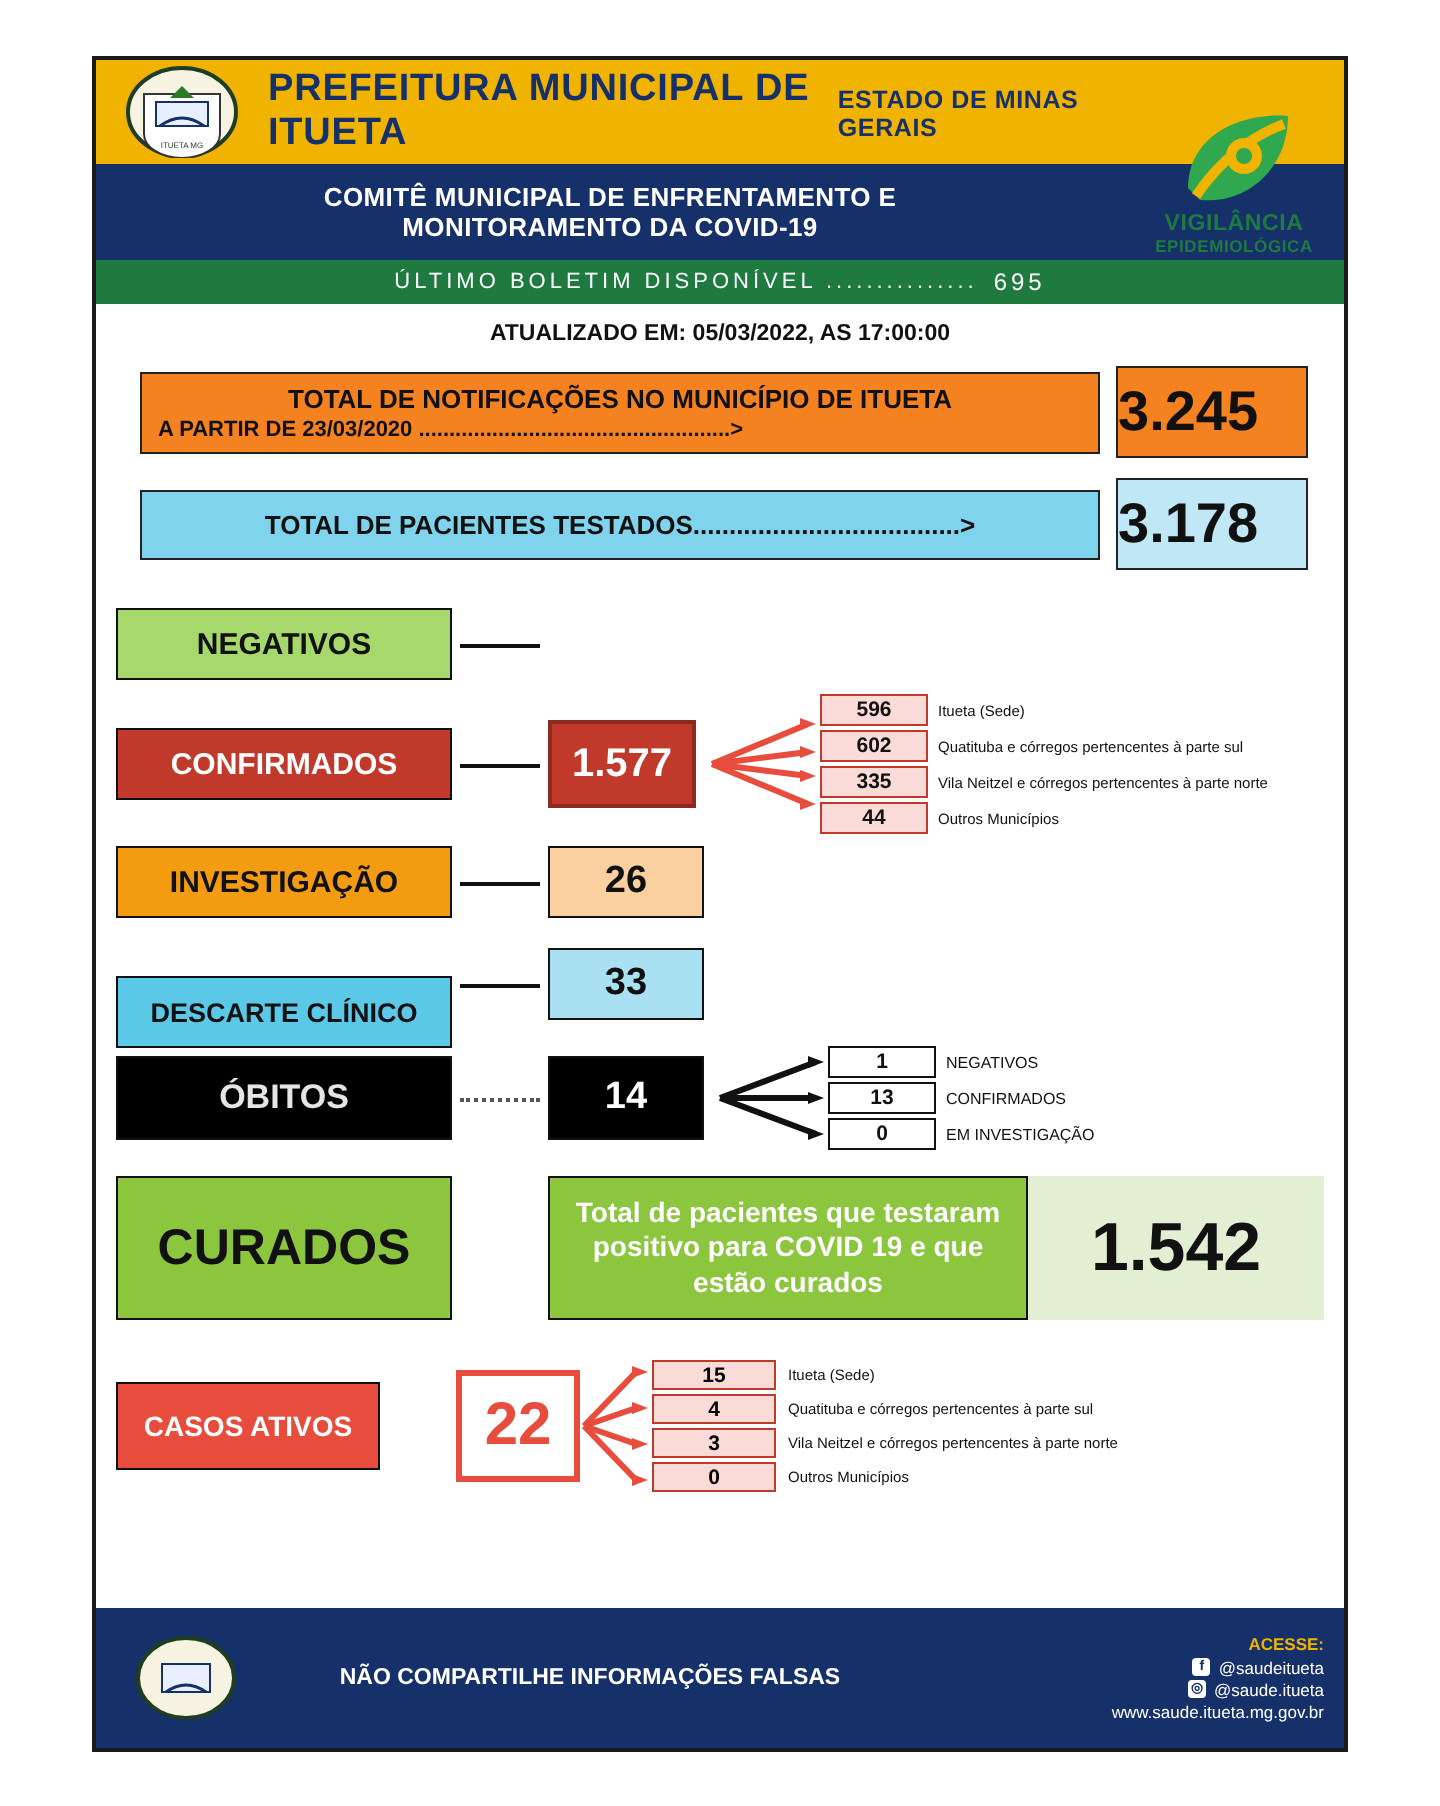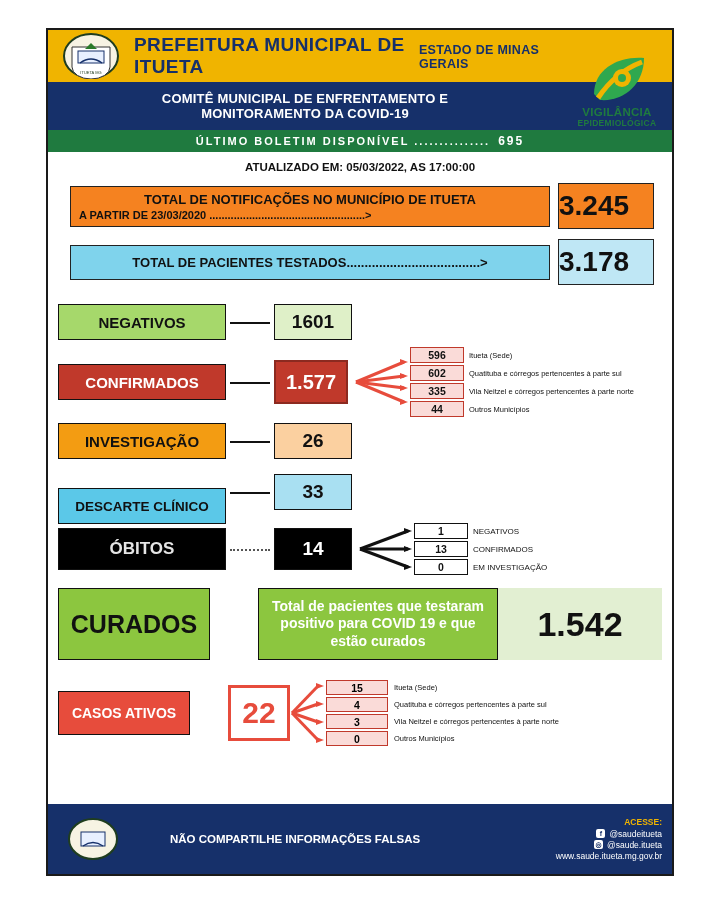--- a/index.html
+++ b/index.html
@@ -11,21 +11,21 @@
   .hdr-top{display:flex;height:52px;background:#f0b400;}
   .hdr-logo{width:86px;display:flex;align-items:center;justify-content:center;background:#f0b400;}
   .hdr-title{flex:1;display:flex;align-items:center;justify-content:center;}
   .hdr-title .l1{font-size:19px;font-weight:bold;color:#16306a;letter-spacing:.4px;}
   .hdr-title .l2{font-size:12.5px;font-weight:bold;color:#16306a;letter-spacing:.3px;margin-top:1px;}
   .hdr-right{width:110px;background:#f0b400;}
 
   .hdr-mid{display:flex;height:48px;background:#16306a;position:relative;}
   .hdr-mid .mid-text{flex:1;display:flex;flex-direction:column;align-items:center;justify-content:center;color:#fff;}
   .hdr-mid .mid-text div{font-size:13px;font-weight:bold;letter-spacing:.2px;}
-  .hdr-green{height:22px;background:#1f7a3f;display:flex;align-items:center;justify-content:center;color:#fff;font-size:11px;letter-spacing:2px;font-weight:bold;}
+  .hdr-green{height:22px;background:#1f7a3f;display:flex;align-items:center;justify-content:center;color:#fff;font-size:11px;letter-spacing:2px;font-weight:normal;}
   .hdr-green .num{color:#fff;margin-left:8px;font-size:12px;}
 
   .vig-badge{position:absolute;right:0;top:-52px;width:110px;height:122px;background:transparent;display:flex;flex-direction:column;align-items:center;justify-content:center;z-index:5;}
   .vig-leaf{width:62px;height:52px;position:relative;}
   .vig-t1{font-size:11.5px;font-weight:bold;color:#1f7a3f;letter-spacing:.3px;}
   .vig-t2{font-size:8.5px;font-weight:bold;color:#1f7a3f;letter-spacing:.3px;}
 
   
   .body{padding:6px 10px 0 10px;}
   .b-title{text-align:center;font-size:20px;font-weight:bold;color:#111;margin-top:6px;}
@@ -66,21 +66,21 @@
   .bd-items{display:flex;flex-direction:column;gap:2px;}
   .bd-row{display:flex;align-items:center;}
   .bd-num{width:54px;height:16px;display:flex;align-items:center;justify-content:center;font-size:10.5px;font-weight:bold;box-sizing:border-box;}
   .bd-num.red{background:#fadbd8;border:1px solid #c0392b;color:#111;}
   .bd-num.blk{background:#fff;border:1px solid #111;color:#111;}
   .bd-txt{font-size:7.5px;color:#111;margin-left:5px;white-space:nowrap;}
   .bd-txt.big{font-size:8px;}
 
   
   .curados{display:flex;align-items:stretch;margin-top:12px;height:72px;}
-  .cur-label{width:152px;background:#8cc63f;border:1px solid #111;display:flex;align-items:center;justify-content:center;font-size:25px;font-weight:bold;color:#111;box-sizing:border-box;}
+  .cur-label{width:168px;background:#8cc63f;border:1px solid #111;display:flex;align-items:center;justify-content:center;font-size:25px;font-weight:bold;color:#111;box-sizing:border-box;}
   .cur-mid{width:240px;background:#8cc63f;border:1px solid #111;margin-left:48px;display:flex;align-items:center;justify-content:center;text-align:center;font-size:14px;color:#fff;font-weight:bold;line-height:1.25;padding:0 6px;box-sizing:border-box;}
   .cur-val{flex:1;background:#e2efd2;display:flex;align-items:center;justify-content:center;font-size:34px;font-weight:bold;color:#111;}
 
   
   .ativos{display:flex;align-items:center;margin-top:14px;height:78px;}
   .at-label{width:132px;height:44px;background:#e74c3c;border:1px solid #111;display:flex;align-items:center;justify-content:center;font-size:14px;font-weight:bold;color:#fff;box-sizing:border-box;}
   .at-val{width:62px;height:56px;border:3px solid #e74c3c;display:flex;align-items:center;justify-content:center;font-size:30px;font-weight:bold;color:#e74c3c;margin-left:38px;background:#fff;box-sizing:border-box;}
   .at-arrows{width:36px;height:70px;position:relative;}
   .at-items{display:flex;flex-direction:column;gap:2px;}
   .at-row{display:flex;align-items:center;}
@@ -164,21 +164,20 @@
           <div class="t1">TOTAL DE PACIENTES TESTADOS.....................................&gt;</div>
         </div>
         <div class="bigval cyanbg">3.178</div>
       </div>
 
       <div class="cat" style="margin-top:16px;">
         <div class="cat-label lab-neg">NEGATIVOS</div>
         <div class="connector">
             <div class="line"></div>
           </div>
-        <div class="cat-val val-neg">1601</div>
       </div>
 
       <div class="cat" style="height:58px;margin-top:10px;">
         <div class="cat-label lab-conf">CONFIRMADOS</div>
         <div class="connector">
             <div class="line"></div>
           </div>
         <div class="cat-val val-conf" style="height:44px;font-size:20px;">1.577</div>
         <div class="breakdown">
           <svg class="fan" viewBox="0 0 56 56">

